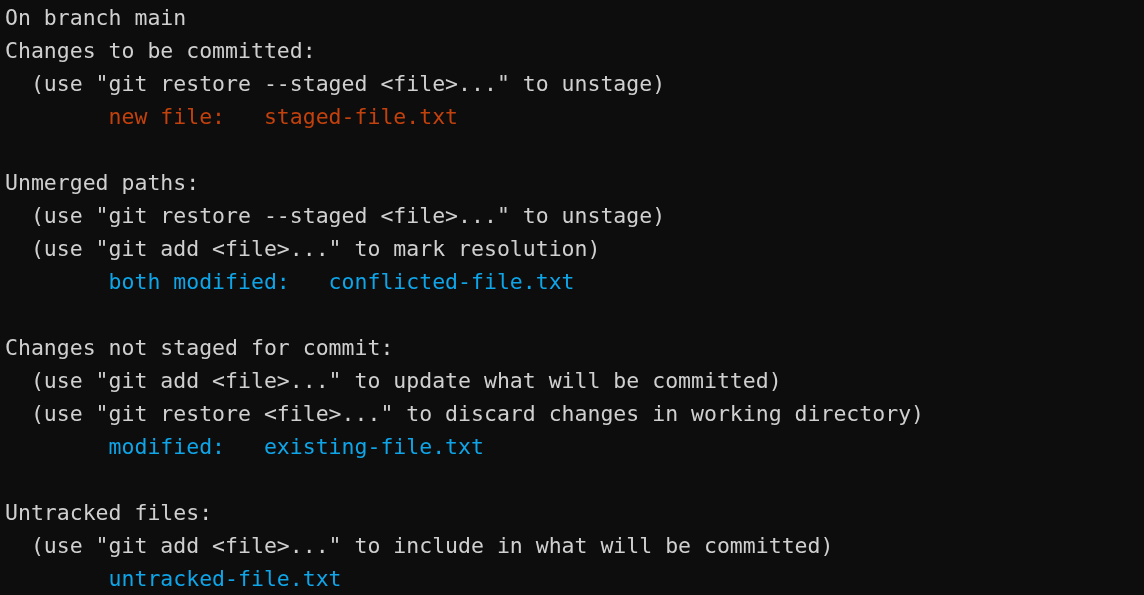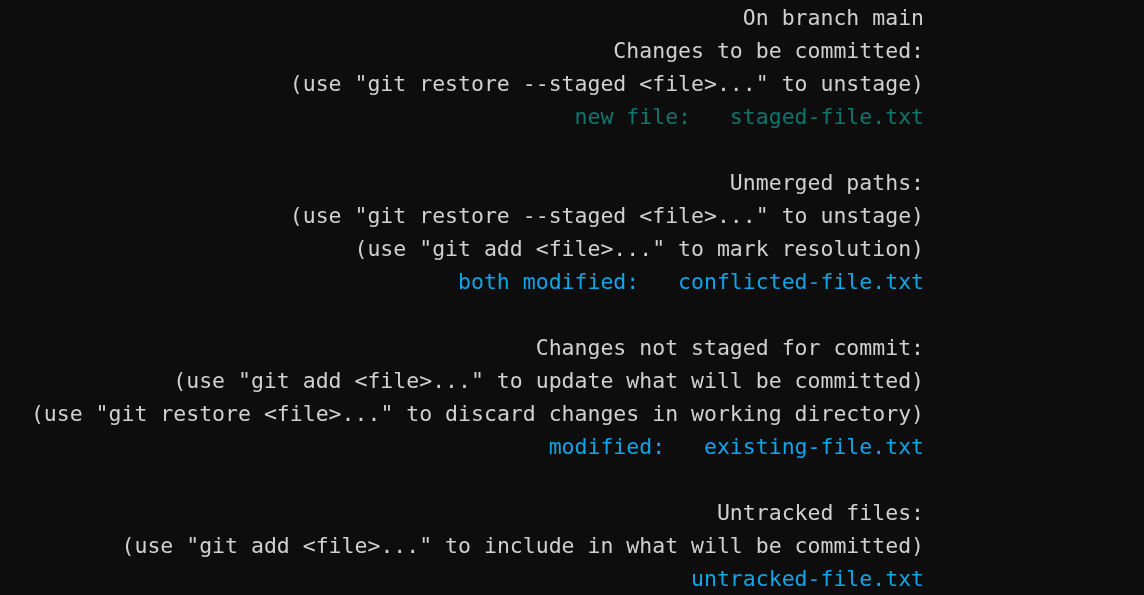--- a/index.html
+++ b/index.html
@@ -12,21 +12,20 @@
   #terminal {
     position: relative;
     width: 1144px;
     height: 595px;
     background: #0d0d0d;
     overflow: hidden;
     font-family: "DejaVu Sans Mono", "Liberation Mono", monospace;
     font-size: 21.5px;
     line-height: 33px;
     letter-spacing: 0;
-    text-align: right;
     -webkit-font-smoothing: antialiased;
   }
 
   #screen {
     position: absolute;
     left: 5px;
     top: 1px;
     white-space: pre;
     color: #d0d0d0;
   }
@@ -36,21 +35,21 @@
     white-space: pre;
     display: block;
   }
 
   .blank {
     height: 33px;
     display: block;
   }
 
   .fg-default { color: #d0d0d0; }
-  .fg-green   { color: #0f766e; }
+  .fg-green   { color: #c2410c; }
   .fg-red     { color: #0ea5e9; }
 </style>
 </head>
 <body>
 
 <div id="terminal">
   <div id="screen"><span class="line fg-default">On branch main</span><span class="line fg-default">Changes to be committed:</span><span class="line fg-default">  (use "git restore --staged &lt;file&gt;..." to unstage)</span><span class="line fg-green">        new file:   staged-file.txt</span><span class="blank"> </span><span class="line fg-default">Unmerged paths:</span><span class="line fg-default">  (use "git restore --staged &lt;file&gt;..." to unstage)</span><span class="line fg-default">  (use "git add &lt;file&gt;..." to mark resolution)</span><span class="line fg-red">        both modified:   conflicted-file.txt</span><span class="blank"> </span><span class="line fg-default">Changes not staged for commit:</span><span class="line fg-default">  (use "git add &lt;file&gt;..." to update what will be committed)</span><span class="line fg-default">  (use "git restore &lt;file&gt;..." to discard changes in working directory)</span><span class="line fg-red">        modified:   existing-file.txt</span><span class="blank"> </span><span class="line fg-default">Untracked files:</span><span class="line fg-default">  (use "git add &lt;file&gt;..." to include in what will be committed)</span><span class="line fg-red">        untracked-file.txt</span></div>
 </div>
 
 </body></html>

